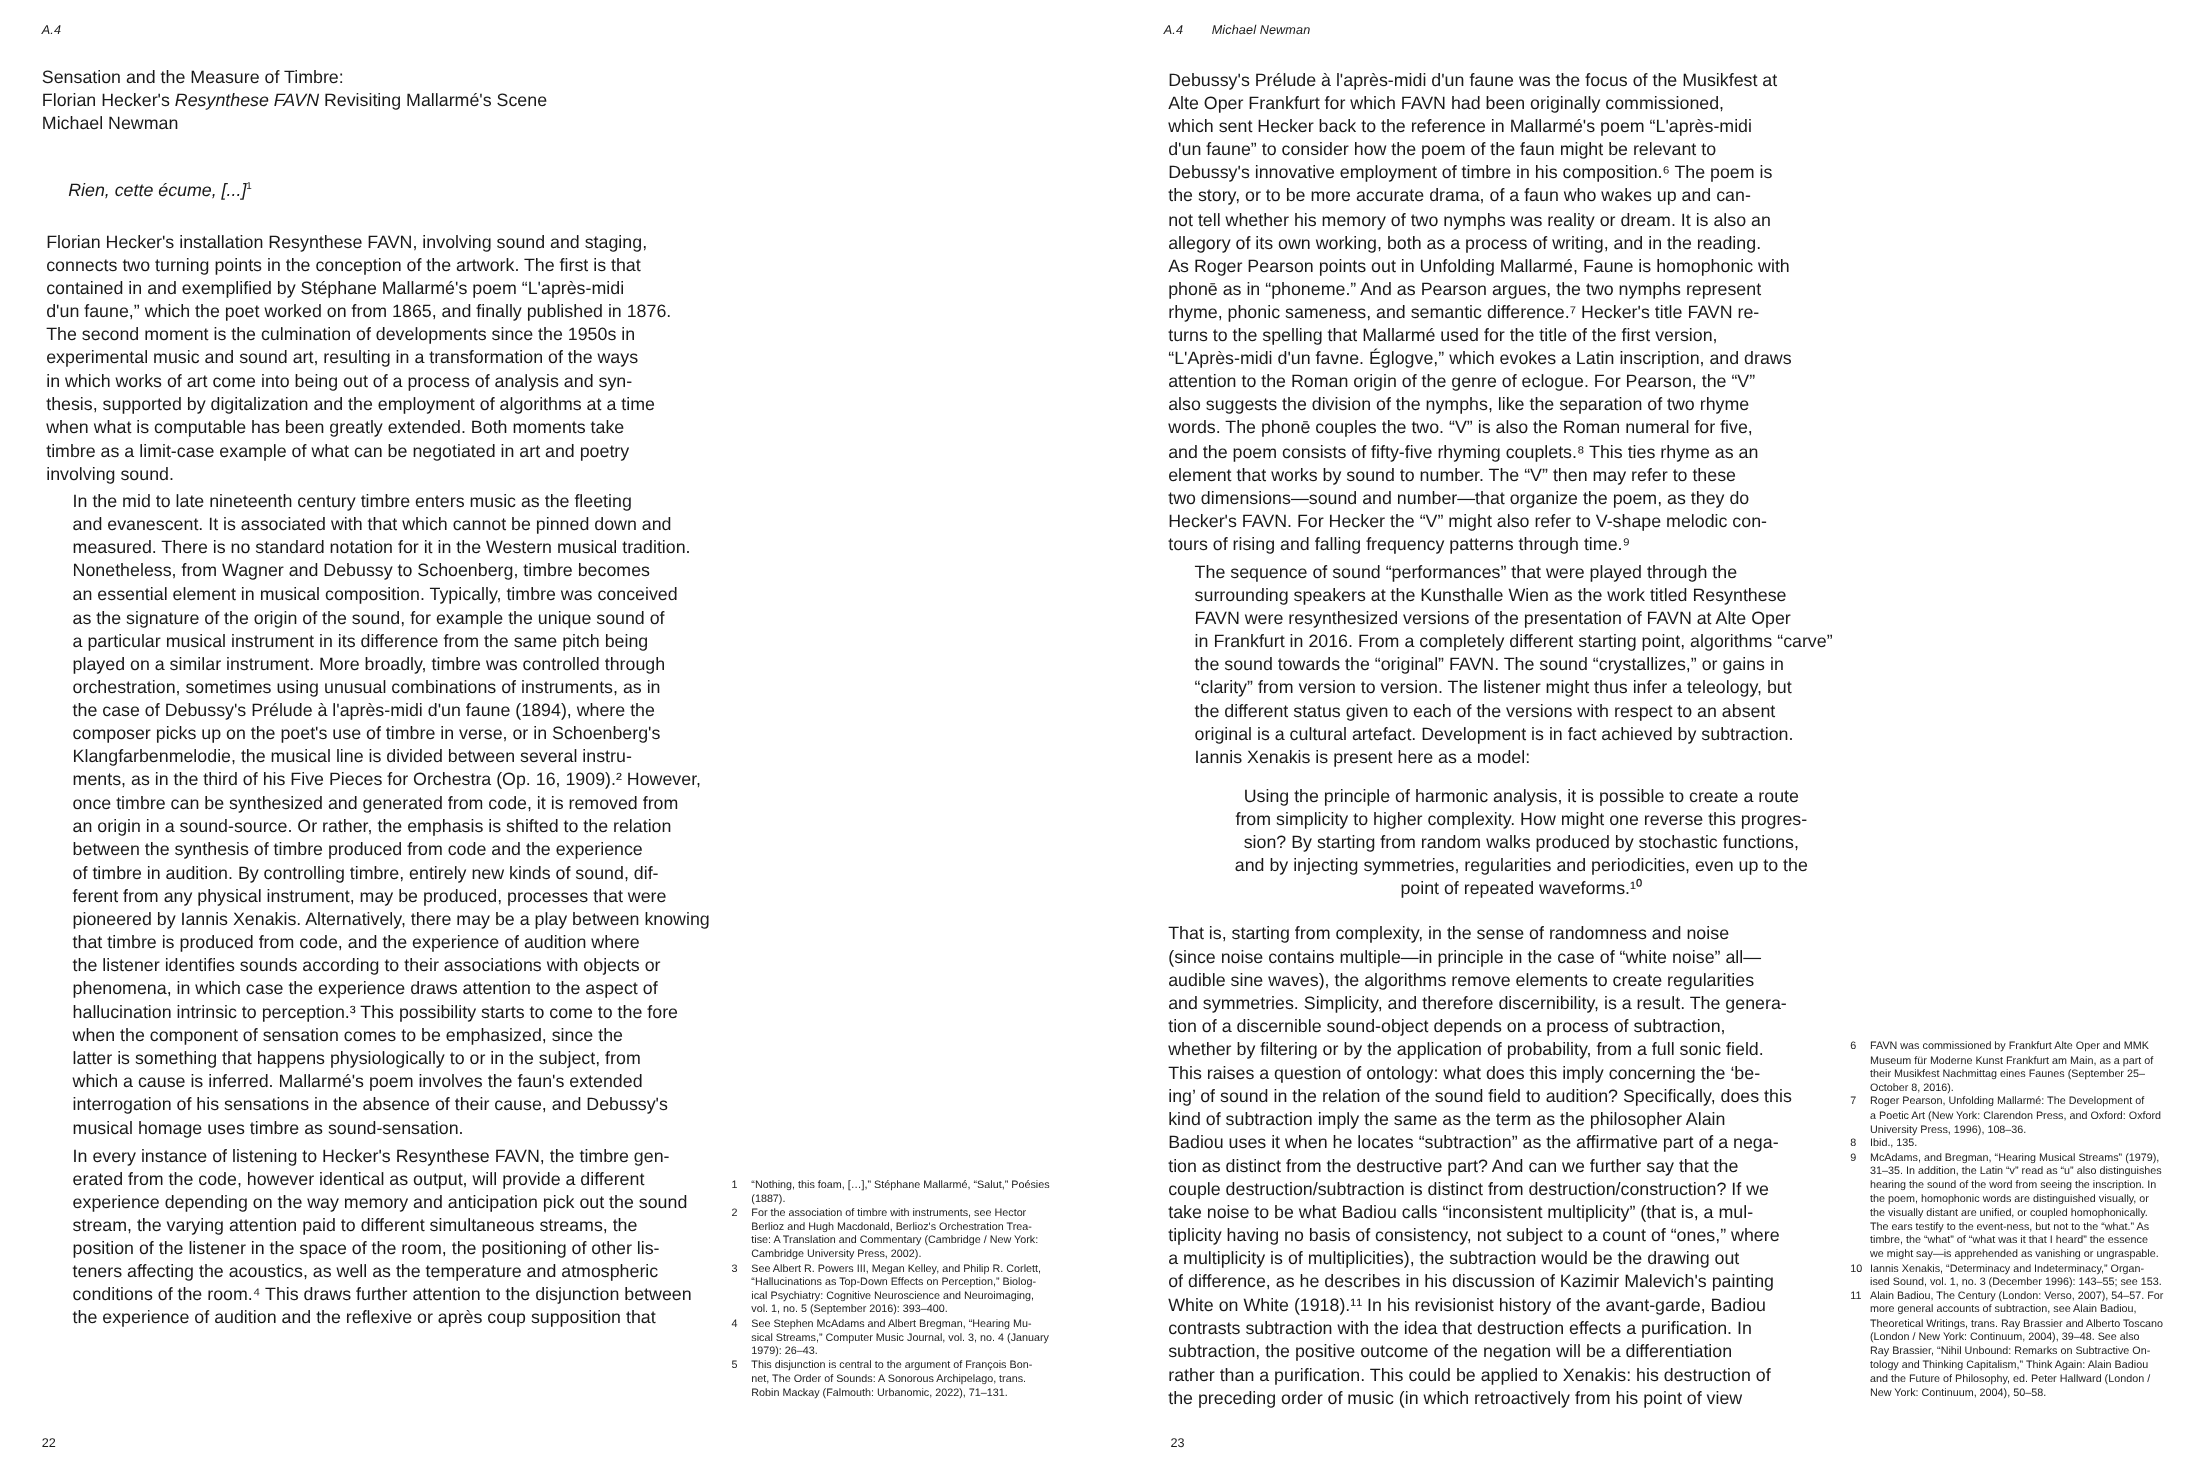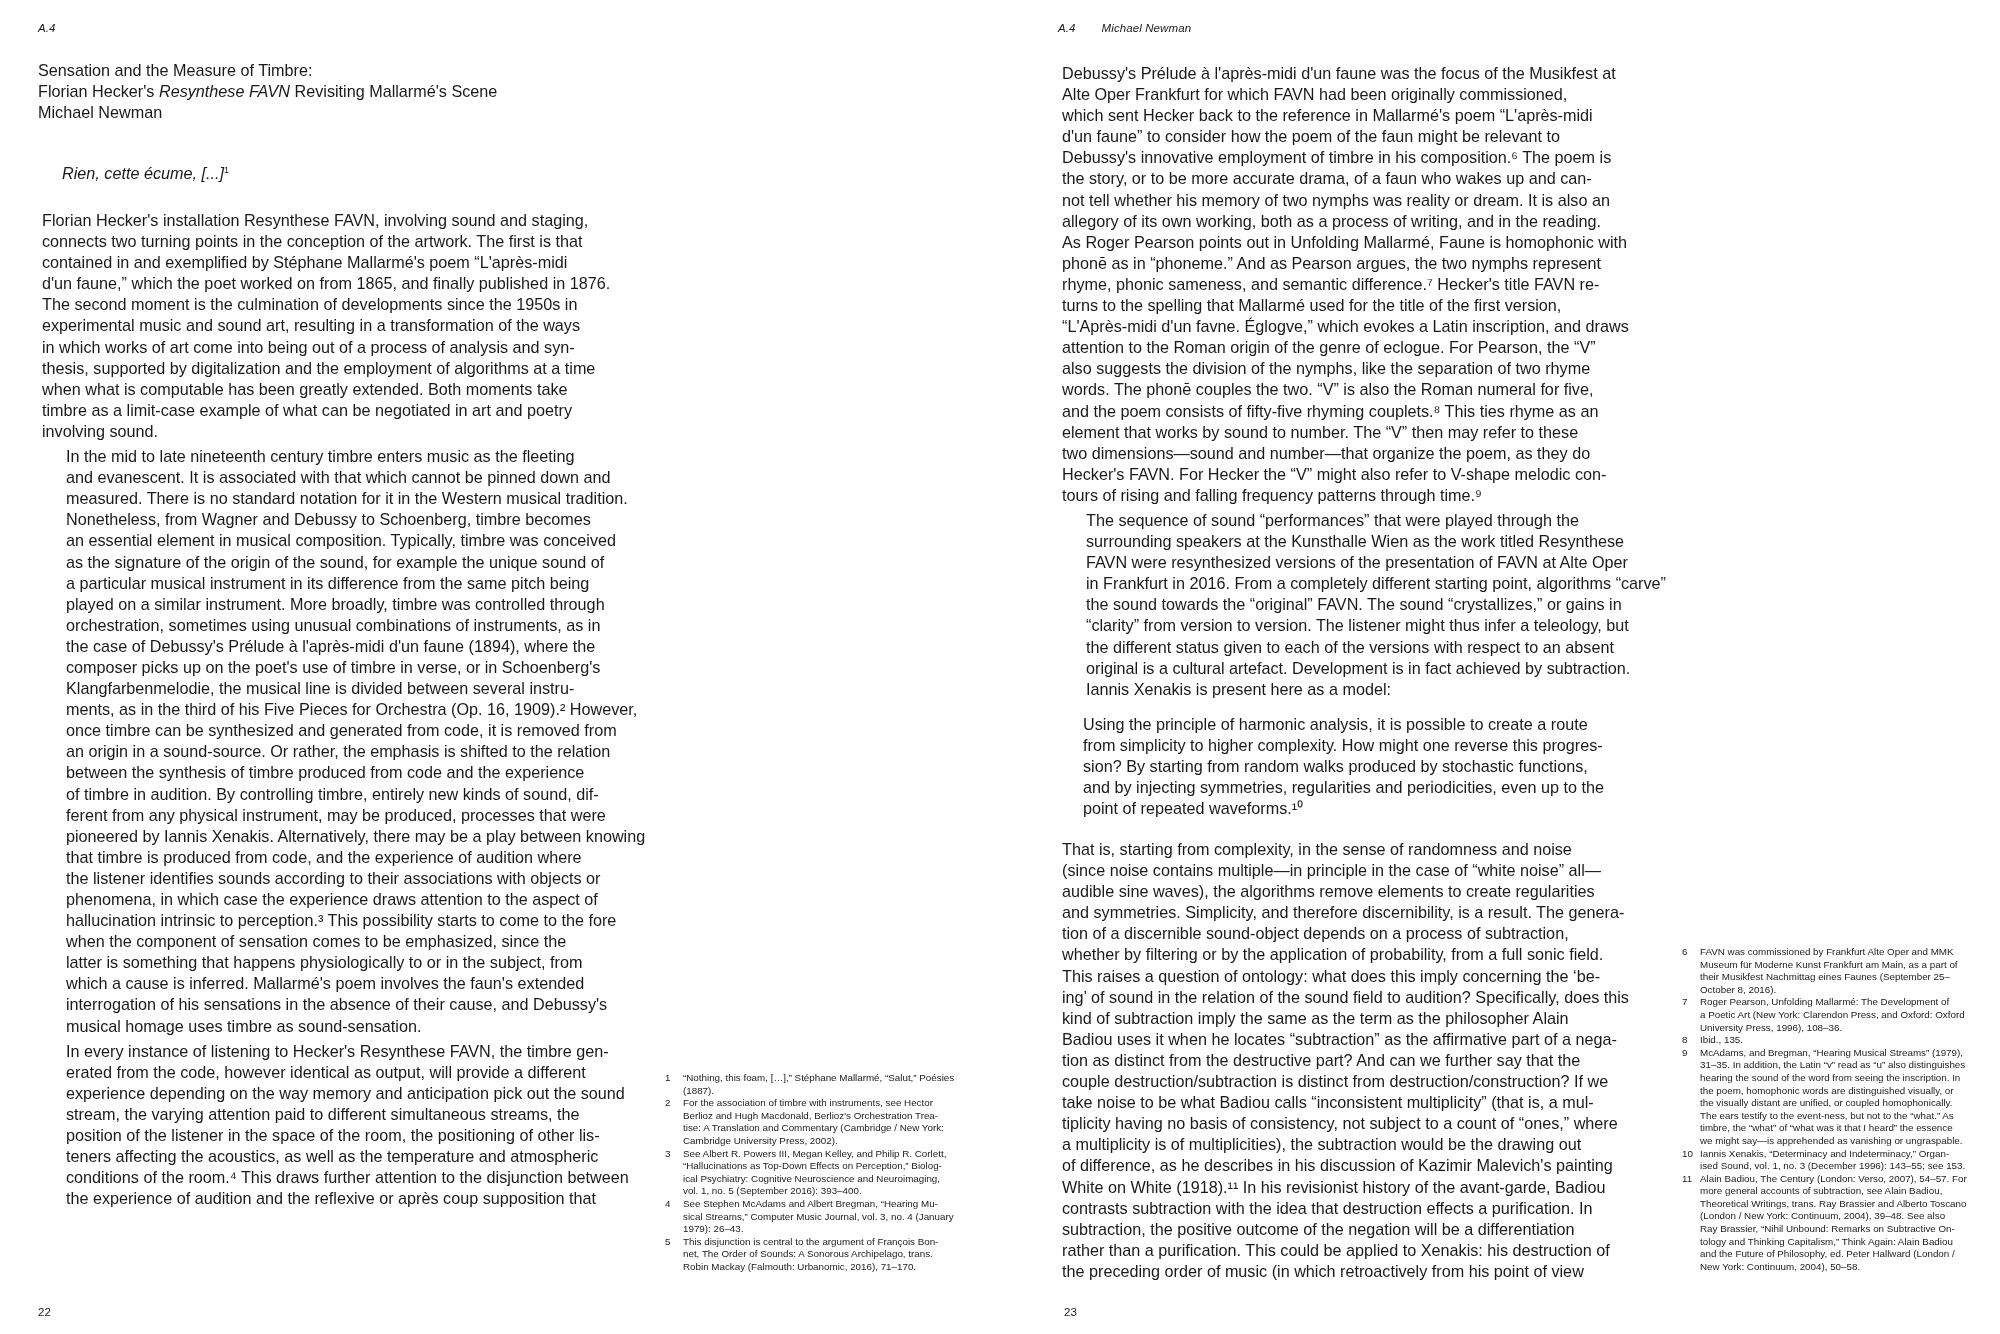--- a/index.html
+++ b/index.html
@@ -13,21 +13,21 @@
   .title-block div { white-space: nowrap; }
   .epigraph { position: absolute; left: 62px; top: 164px; font-size: 16.2px; font-style: italic; }
   .epigraph sup, .body-text sup, .block-quote sup { font-size: 9px; font-style: normal; vertical-align: super; line-height: 0; }
   .body-text { position: absolute; font-size: 16.2px; line-height: 21.1px; text-align: left; }
   .body-text p { margin: 4px; }
   .body-text p.indent { text-indent: 24px; }
   .body-text .line { display: block; white-space: nowrap; }
   .left-body { left: 38px; top: 206px; width: 612px; }
   .right-body { left: 58px; top: 59px; width: 618px; }
   .block-quote { position: absolute; left: 1083px; top: 714px; width: 600px; font-size: 16.2px; line-height: 21.1px; }
-  .block-quote .line { display: block; white-space: nowrap; }
+  .block-quote .line { display: block; white-space: nowrap; text-align: center; }
   .right-body-2 { left: 58px; top: 835px; width: 618px; }
   .footnotes { position: absolute; font-size: 9.8px; line-height: 12.6px; color: #222; }
   .footnotes .fn { display: flex; margin: 0; }
   .footnotes .num { width: 18px; flex: none; }
   .footnotes .txt { flex: 1; }
   .footnotes .txt .line { display: block; white-space: nowrap; }
   .fn-left { left: 665px; top: 1072px; width: 300px; }
   .folio { position: absolute; top: 1306px; font-size: 11.5px; }
   i { font-style: italic; }
 </style>
@@ -133,21 +133,21 @@
           <span class="line">See Stephen McAdams and Albert Bregman, “Hearing Mu-</span>
           <span class="line">sical Streams,” Computer Music Journal, vol. 3, no. 4 (January</span>
           <span class="line">1979): 26–43.</span>
         </span>
       </div>
       <div class="fn">
         <span class="num">5</span>
         <span class="txt">
           <span class="line">This disjunction is central to the argument of François Bon-</span>
           <span class="line">net, The Order of Sounds: A Sonorous Archipelago, trans.</span>
-          <span class="line">Robin Mackay (Falmouth: Urbanomic, 2016), 71–170.</span>
+          <span class="line">Robin Mackay (Falmouth: Urbanomic, 2022), 71–131.</span>
         </span>
       </div>
     </div>
 
   <div class="folio" style="left:38px;">22</div>
 </div>
 
 <div class="page page-right">
   <div class="running-head" style="left:58px;"><span>A.4</span><span class="author">Michael Newman</span></div>
 

